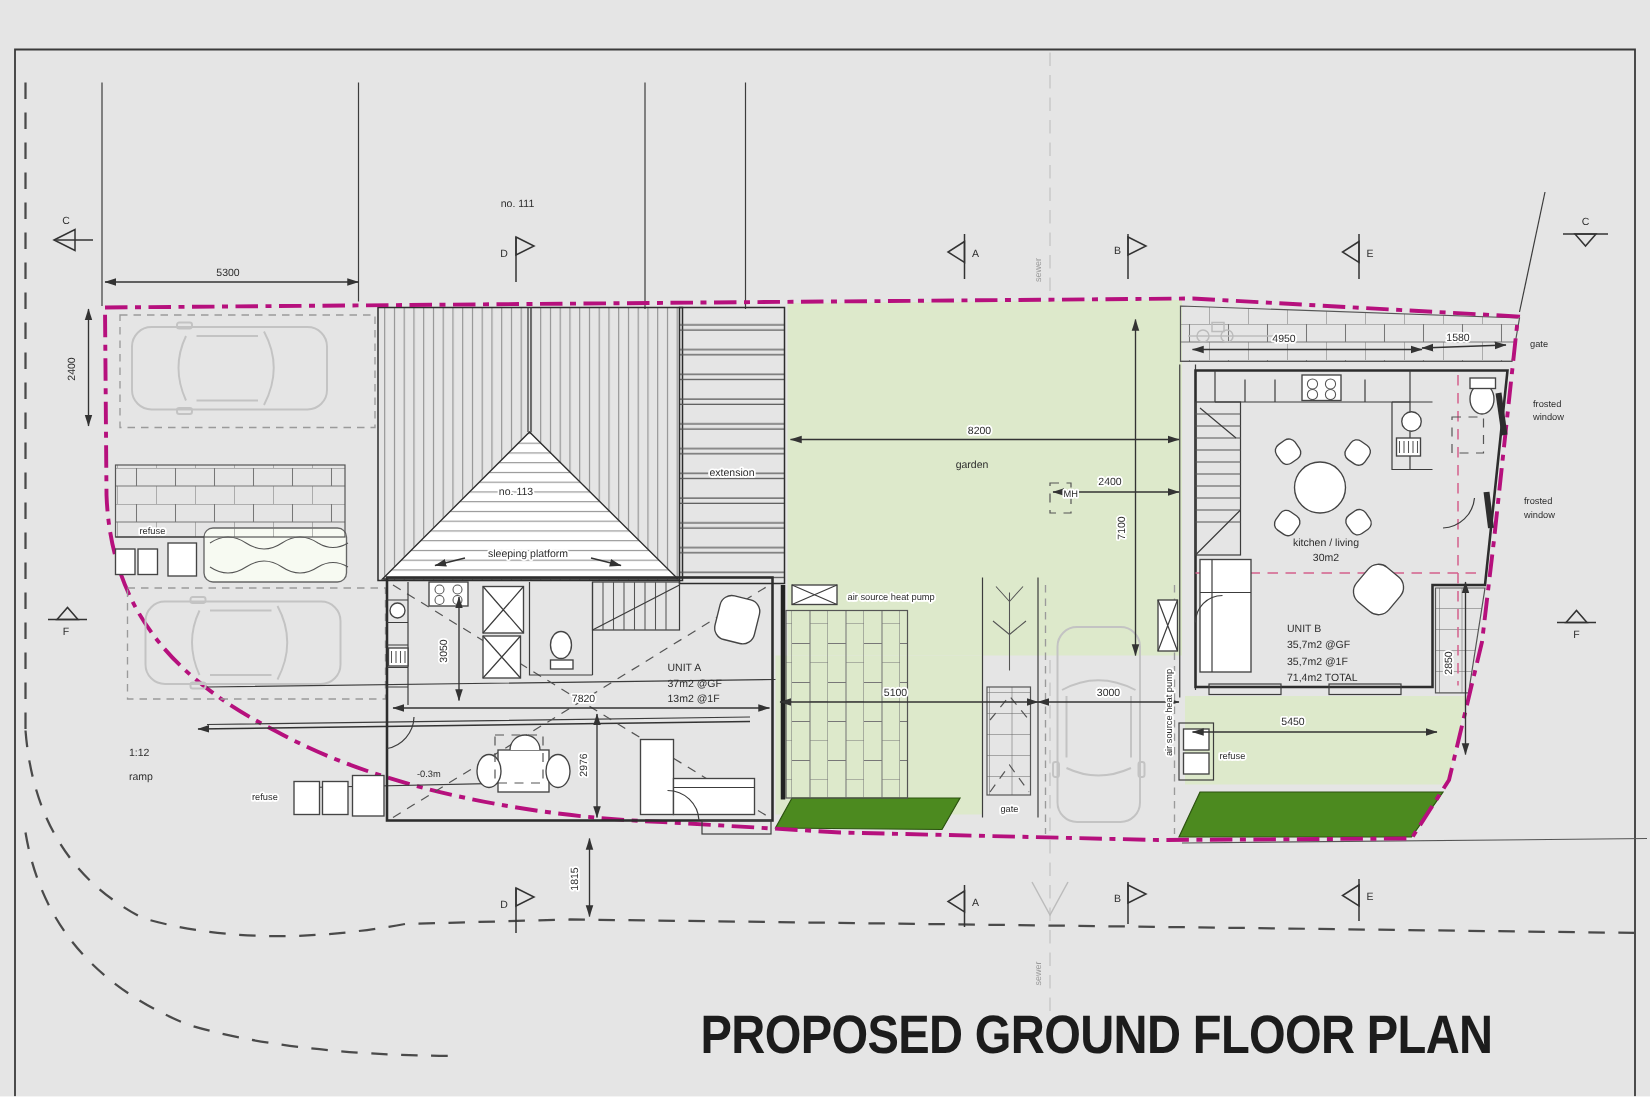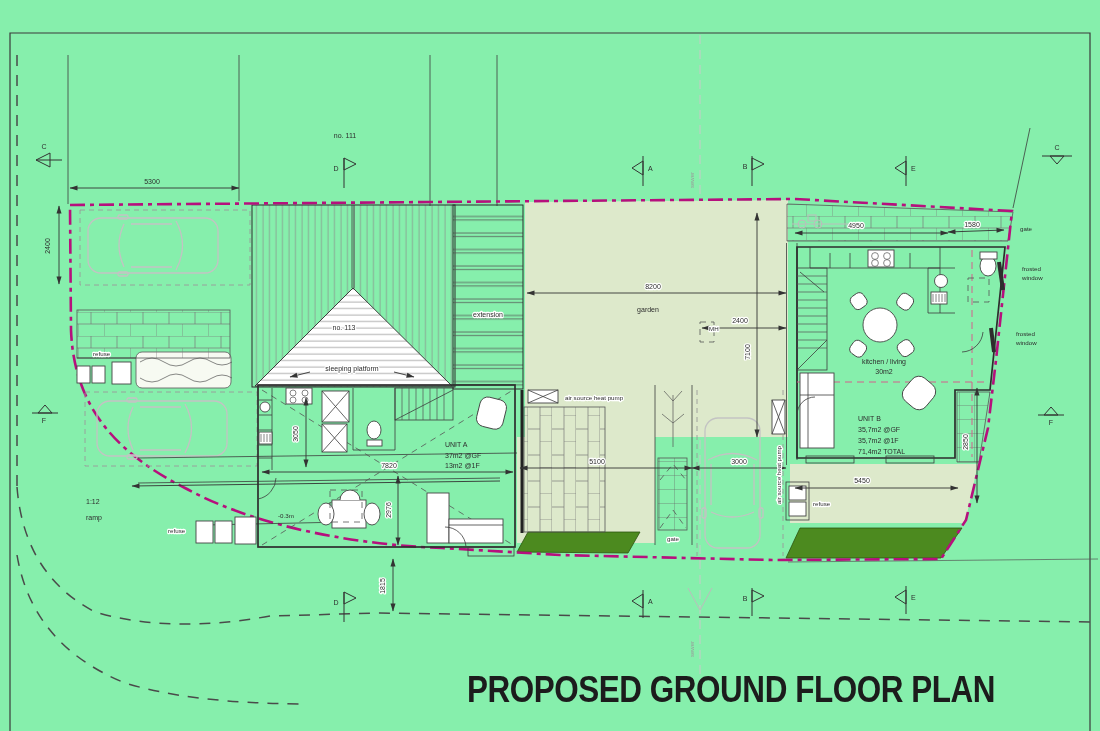--- a/index.html
+++ b/index.html
@@ -1,16 +1,16 @@
 <!DOCTYPE html>
 <html style="--boundary: #b6107d; --garden-fill: #dde9cb; --hedge-fill: #4c8a1f; --drawing-line: #3c3c3c; --faded: #c3c3c3;"><head>
 <meta charset="utf-8">
 <style>
   html,body{margin:0;padding:0;background:#ffffff;}
-  .canvas{position:relative;width:1100px;height:731px;background:#86efac;overflow:hidden;
+  .canvas{position:relative;width:1100px;height:731px;background:#e5e5e5;overflow:hidden;
           font-family:"Liberation Sans",sans-serif;}
   svg{position:absolute;left:0;top:0;}
   
   .frame{stroke:#3a3a3a;stroke-width:1.2;fill:none}
   .wall{stroke:#2d2d2d;stroke-width:1.7;fill:none}
   .thin{stroke:#3c3c3c;stroke-width:0.8;fill:none}
   .vthin{stroke:#555;stroke-width:0.7;fill:none}
   .fix{stroke:#444;stroke-width:0.9;fill:#fff}
   .boundary{stroke:var(--boundary,#b6107d);stroke-width:2.6;fill:none;stroke-dasharray:15 5 4 5}
   .sitedash{stroke:#4a4a4a;stroke-width:1.5;fill:none;stroke-dasharray:11 9}

